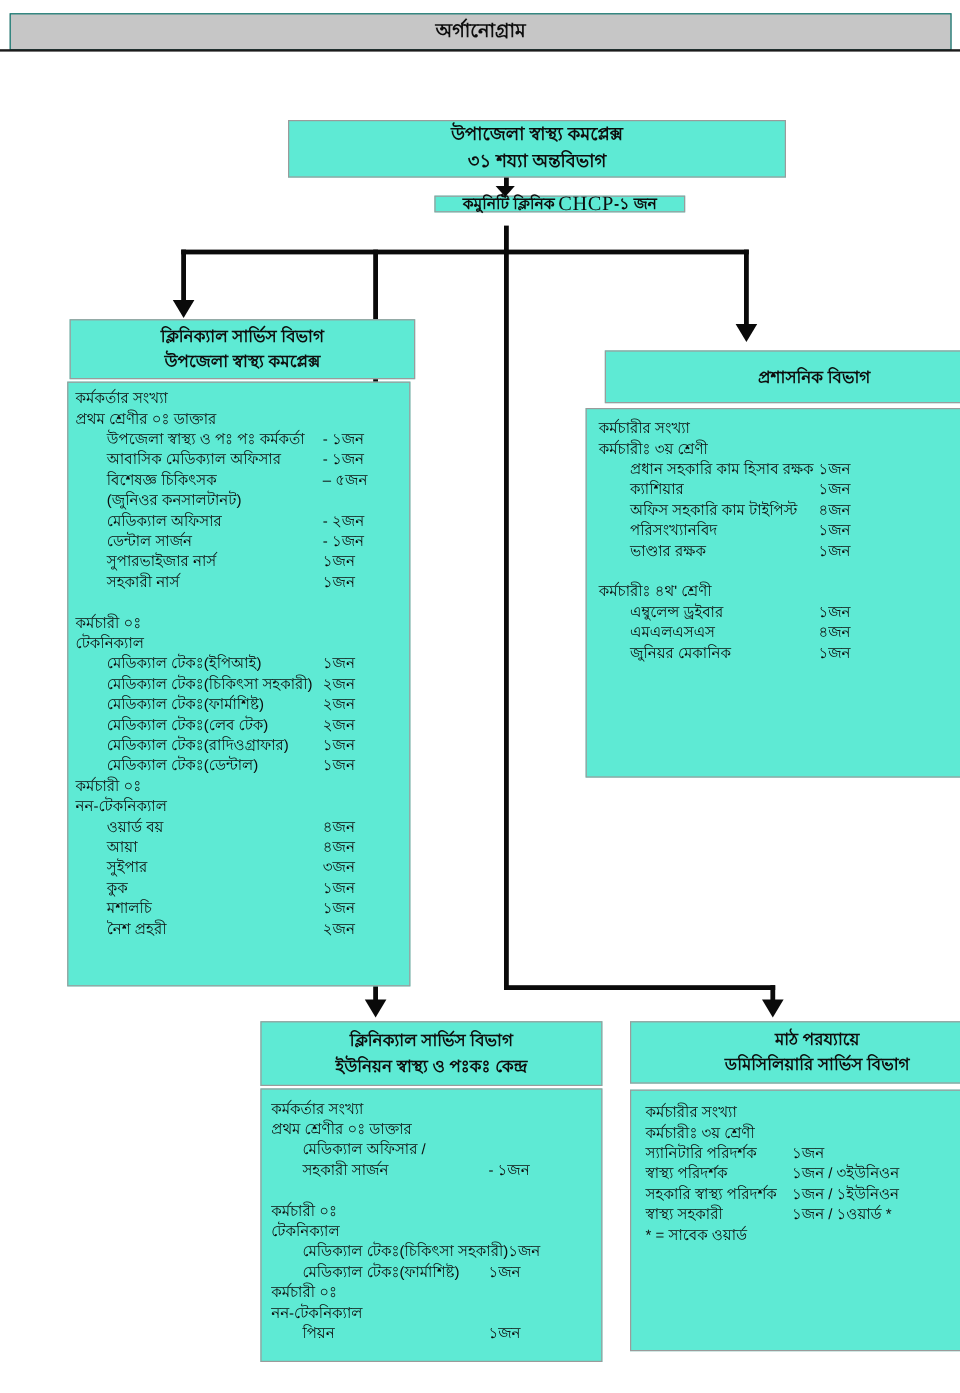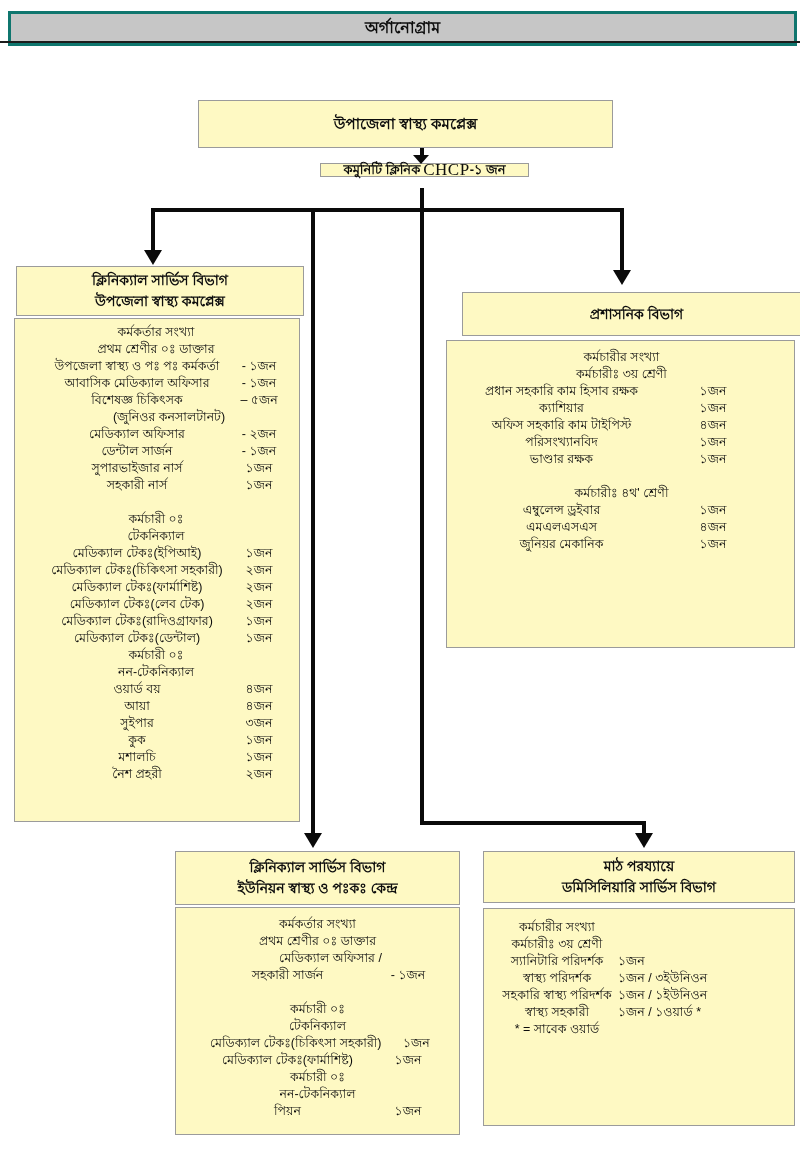--- a/index.html
+++ b/index.html
@@ -3,45 +3,45 @@
 <meta charset="utf-8">
 <style>
   html,body{margin:0;padding:0;background:#ffffff;}
   .canvas{
     position:relative;width:800px;height:1161px;background:#ffffff;
     font-family:"Liberation Sans",sans-serif;color:#0d0d0d;overflow:hidden;
   }
   
   #titlebar{
     position:absolute;left:8px;top:11px;width:783px;height:29px;
-    background:#c6c6c6;border:3px solid #0f766e;
+    background:#c6c6c6;border:1px solid #0f766e;
     display:flex;align-items:center;justify-content:center;
     font-size:16px;font-weight:bold;
   }
   #titlerule{position:absolute;left:0;top:41px;width:800px;height:2px;background:#1c1c1c;}
   
-  .box{position:absolute;background:#fef9c3;border:1px solid #9b9b9b;box-sizing:border-box;}
+  .box{position:absolute;background:#5eead4;border:1px solid #9b9b9b;box-sizing:border-box;margin-left:42px;}
   .hdr{display:flex;flex-direction:column;justify-content:center;text-align:center;font-weight:bold;font-size:14px;line-height:21px;}
   #topbox{left:198px;top:100px;width:415px;height:48px;font-size:15px;line-height:22px;}
   #chcpbox{left:320px;top:163px;width:209px;height:14px;flex-direction:row;align-items:center;justify-content:center;display:flex;font-size:13px;}
   #chcpbox .code{font-family:"Liberation Serif",serif;font-size:17px;font-weight:normal;letter-spacing:.5px;margin-left:3px;}
   #hdr-cu{left:16px;top:266px;width:288px;height:50px;}
   #body-cu{left:14px;top:318px;width:286px;height:504px;}
   #hdr-ad{left:462px;top:292px;width:349px;height:44px;}
   #body-ad{left:446px;top:340px;width:349px;height:308px;}
   #hdr-un{left:175px;top:851px;width:285px;height:54px;}
   #body-un{left:175px;top:907px;width:285px;height:228px;}
   #hdr-do{left:483px;top:851px;width:312px;height:52px;}
   #body-do{left:483px;top:908px;width:312px;height:218px;}
   
   .rows{padding:5px 8px 0 6px;font-size:12.5px;}
   #body-ad .rows{padding:8px 8px 0 10px;}
   #body-un .rows{padding:8px 8px 0 8px;}
   #body-do .rows{padding:10px 8px 0 12px;}
-  .row{display:flex;height:17px;line-height:17px;align-items:baseline;white-space:nowrap;text-align:center;}
+  .row{display:flex;height:17px;line-height:17px;align-items:baseline;white-space:nowrap;}
   .row .lbl{flex:1 0 auto;white-space:nowrap;}
   .row .val{white-space:nowrap;}
   .row.i1{padding-left:26px;}
   .row.blank{height:17px;}
   #body-cu .val{flex:0 1 64px;}
   #body-ad .val{flex:0 1 146px;}
   #body-un .val{flex:0 1 86px;}
   #body-do .lbl{flex:0 0 auto;min-width:122px;}
   #body-do .val{flex:0 1 auto;}
   
@@ -67,20 +67,21 @@
 
 <div class="canvas">
 
   <div id="titlebar">
     <span>অর্গানোগ্রাম</span>
   </div>
   <div id="titlerule"></div>
 
   <div class="box hdr" id="topbox">
     <div>উপাজেলা স্বাস্থ্য কমপ্লেক্স</div>
+    <div>৩১ শয্যা অন্তবিভাগ</div>
   </div>
 
   <div class="box" id="chcpbox" style="font-weight:bold;">
     <span>কমুনিটি ক্লিনিক</span>
     <span class="code">CHCP</span>
       <span>-১ জন</span>
   </div>
 
   <div class="vline" id="stem1"></div>
   <div class="arrow-sm" id="arr-chcp"></div>

